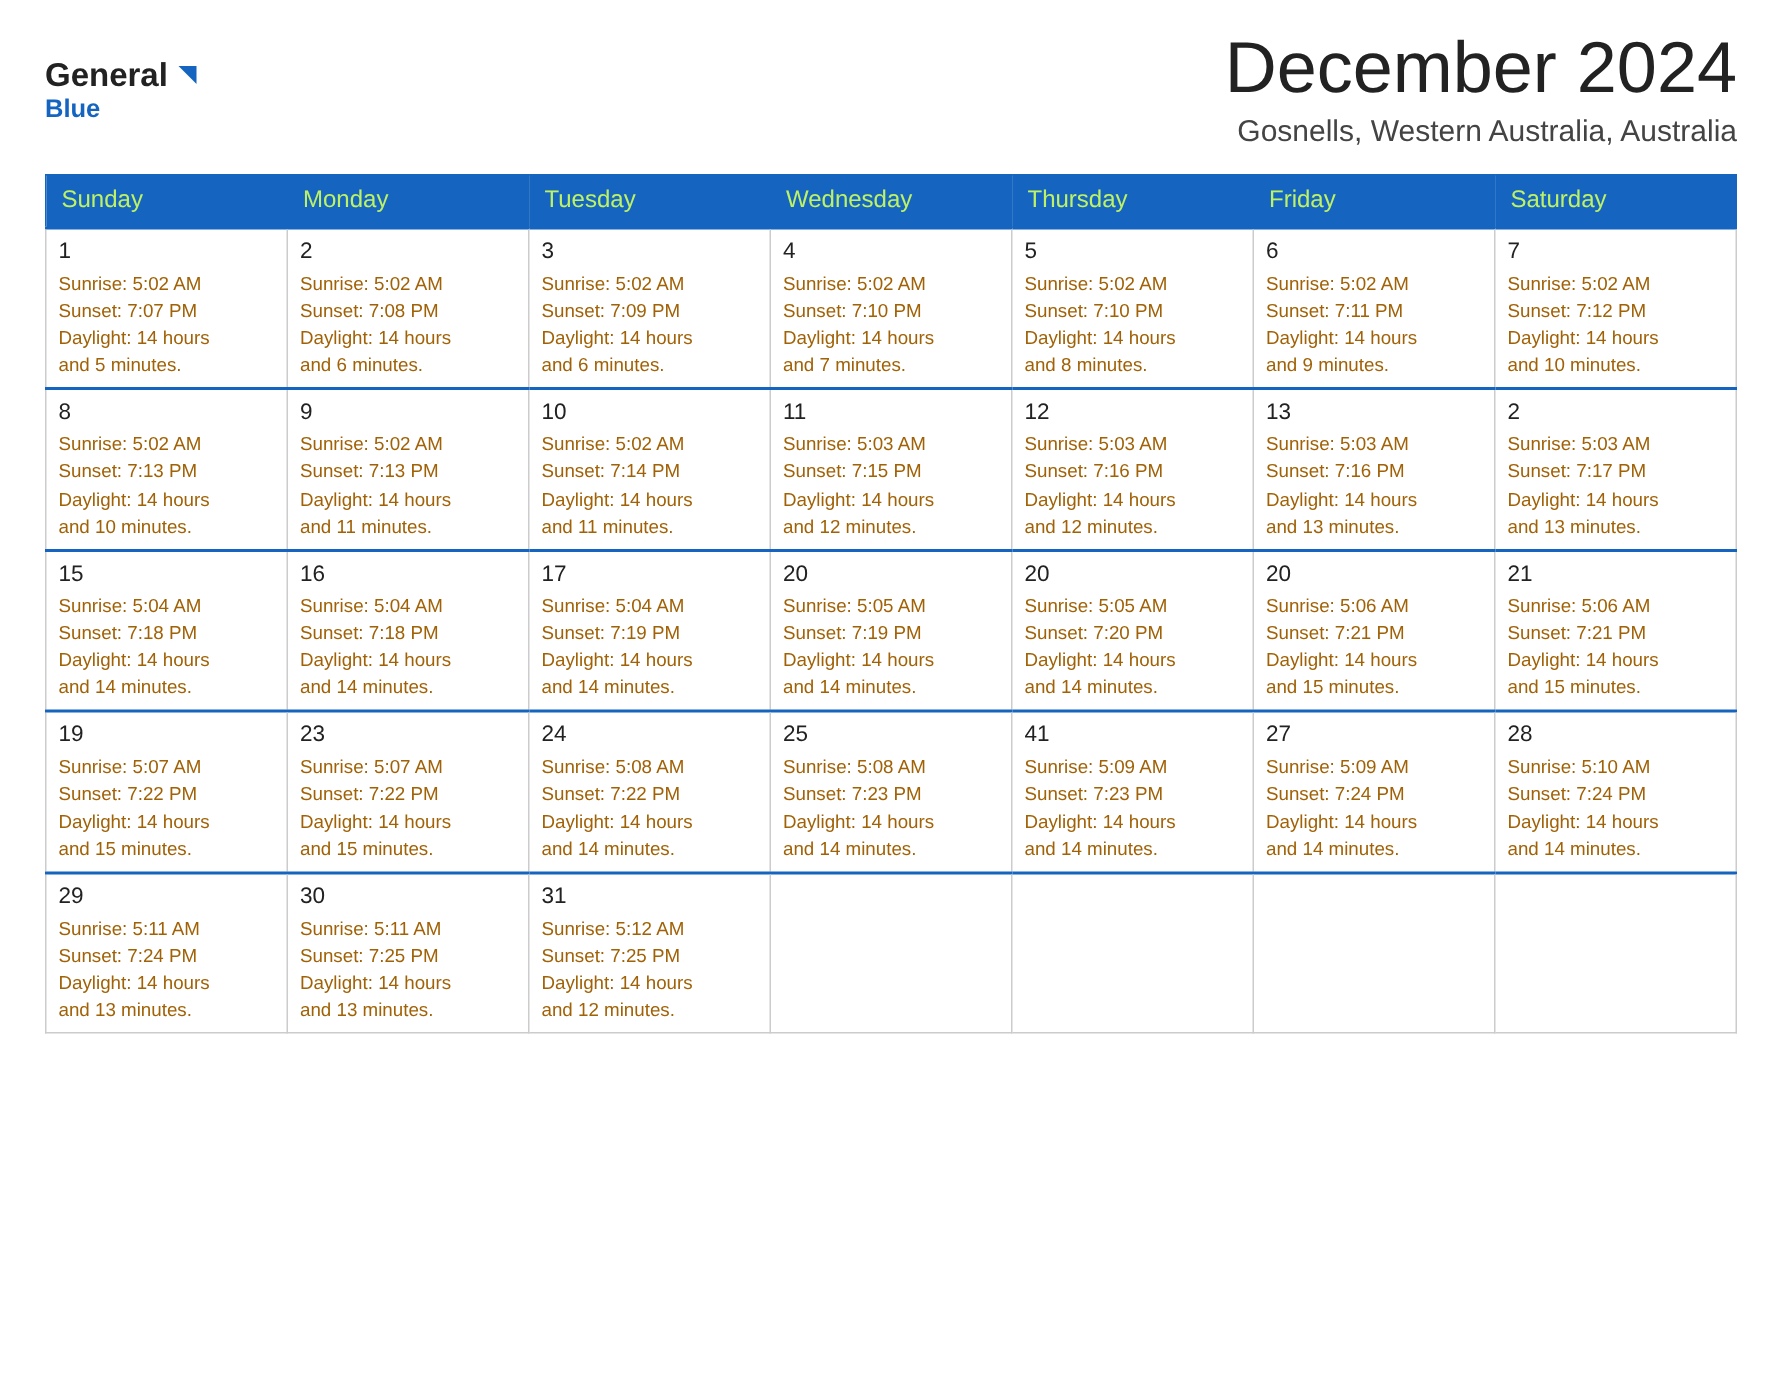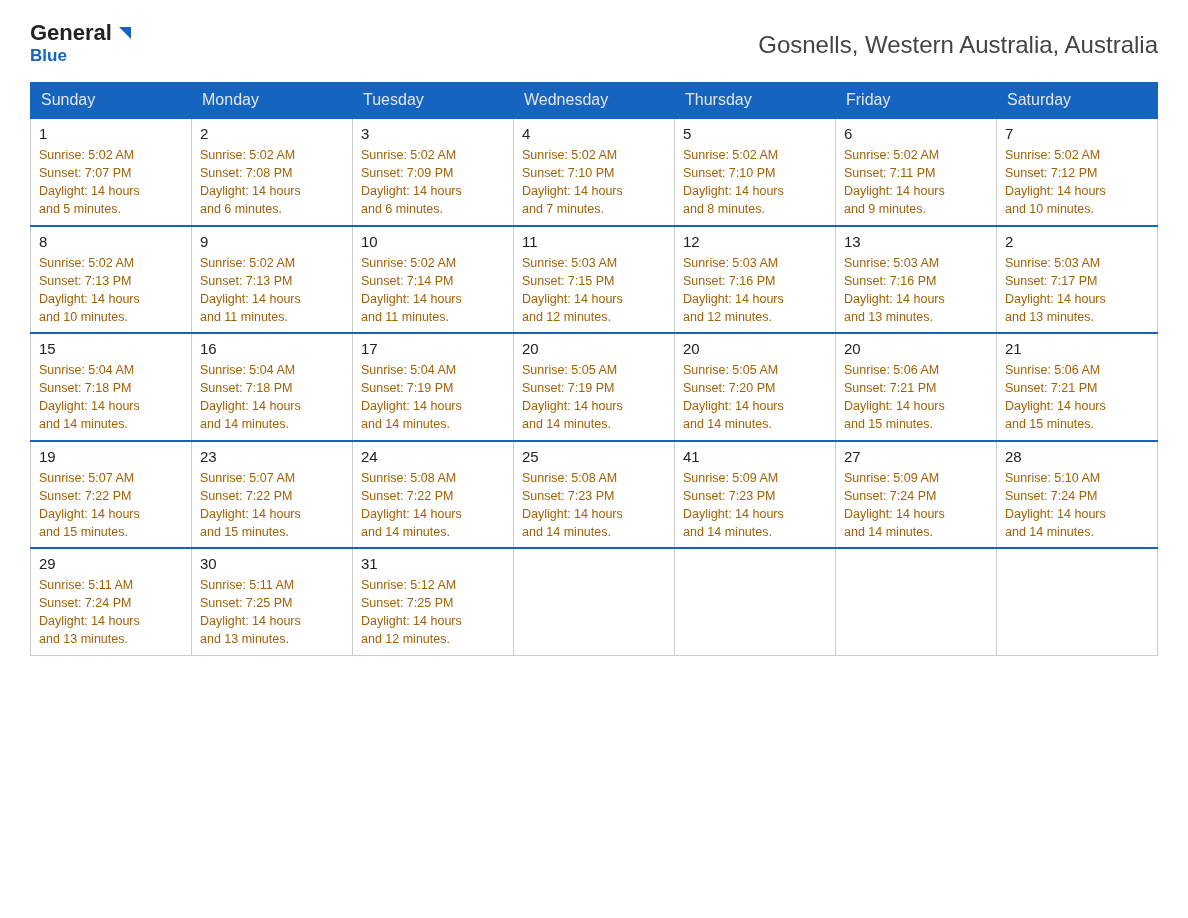--- a/index.html
+++ b/index.html
@@ -46,32 +46,32 @@
     .title-area {
       text-align: right;
     }
     .calendar-title {
       font-size: 48px;
       font-weight: normal;
       color: #222;
       line-height: 1.1;
     }
     .calendar-subtitle {
-      font-size: 24px;
+      font-size: 20px;
       color: #444;
       margin-top: 4px;
     }
     .calendar {
       width: 100%;
       border-collapse: collapse;
       table-layout: fixed;
     }
     .calendar thead th {
       background-color: #1565c0;
-      color: #e5e5e5;
+      color: #bef264;
       font-size: 16px;
       font-weight: normal;
       padding: 8px 10px;
       text-align: left;
       border: 1px solid #1565c0;
     }
     .calendar tbody td {
       vertical-align: top;
       border: 1px solid #ccc;
       border-top: 2px solid #1565c0;
@@ -107,20 +107,21 @@
         <svg width="22" height="22" viewBox="0 0 22 22" style="margin-left:2px;margin-top:2px;">
           <polygon points="5,4 17,4 17,16" fill="#1565c0"></polygon>
         </svg>
       </div>
       <div class="logo-line2">
         <span class="logo-text-blue">Blue</span>
       </div>
     </div>
   </div>
   <div class="title-area">
+    <div class="calendar-title">December 2024</div>
     <div class="calendar-subtitle">Gosnells, Western Australia, Australia</div>
   </div>
 </div>
 
 <table class="calendar">
   <thead>
     <tr>
     <th>Sunday</th>
         <th>Monday</th>
         <th>Tuesday</th>

